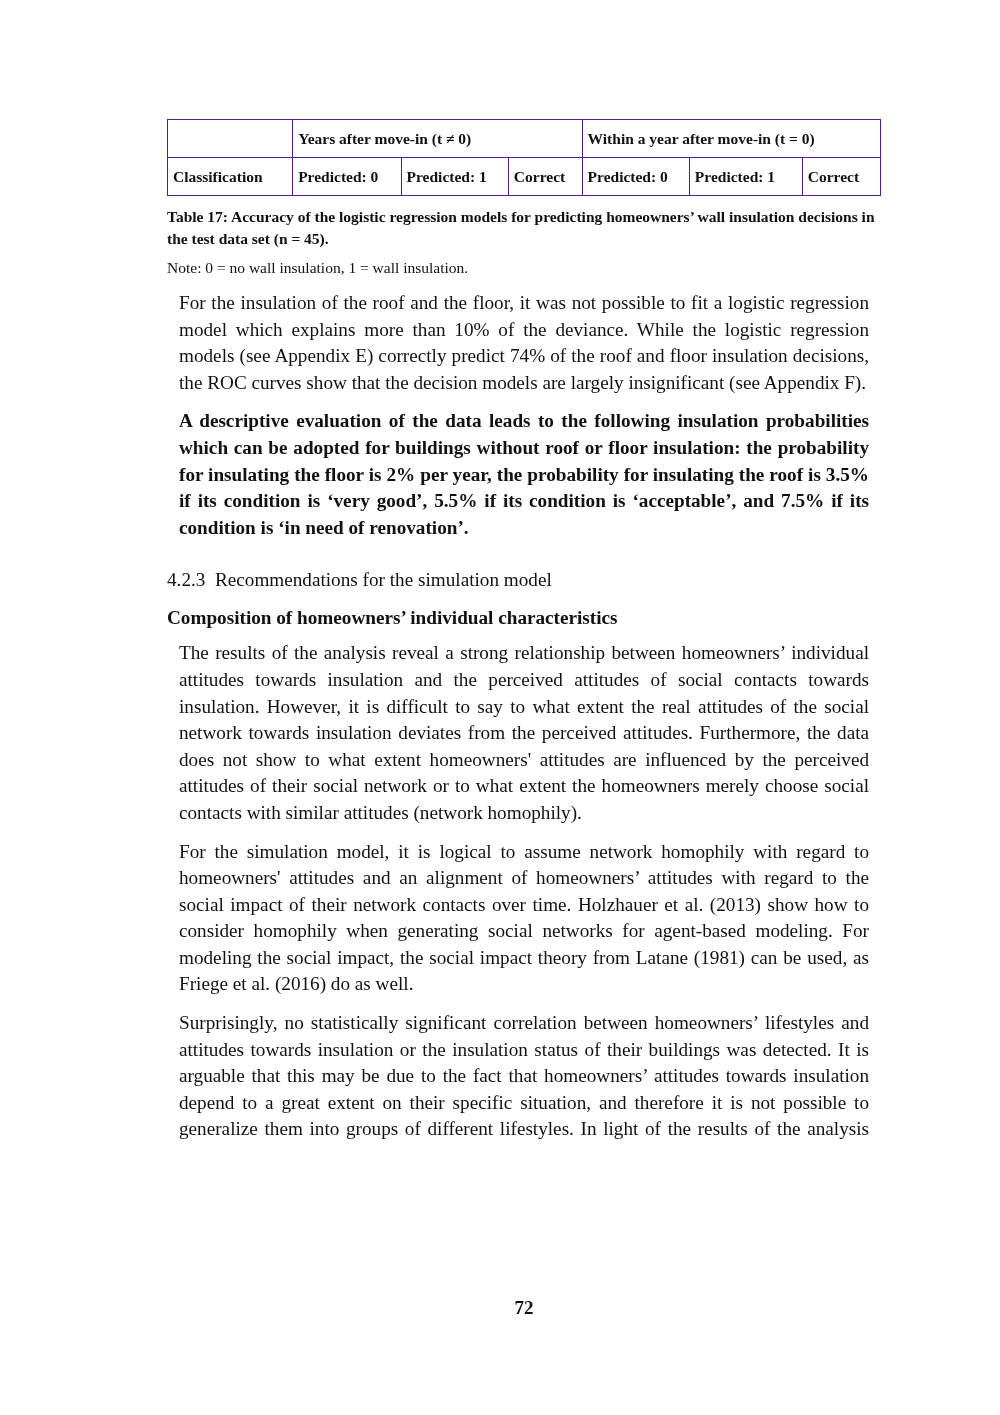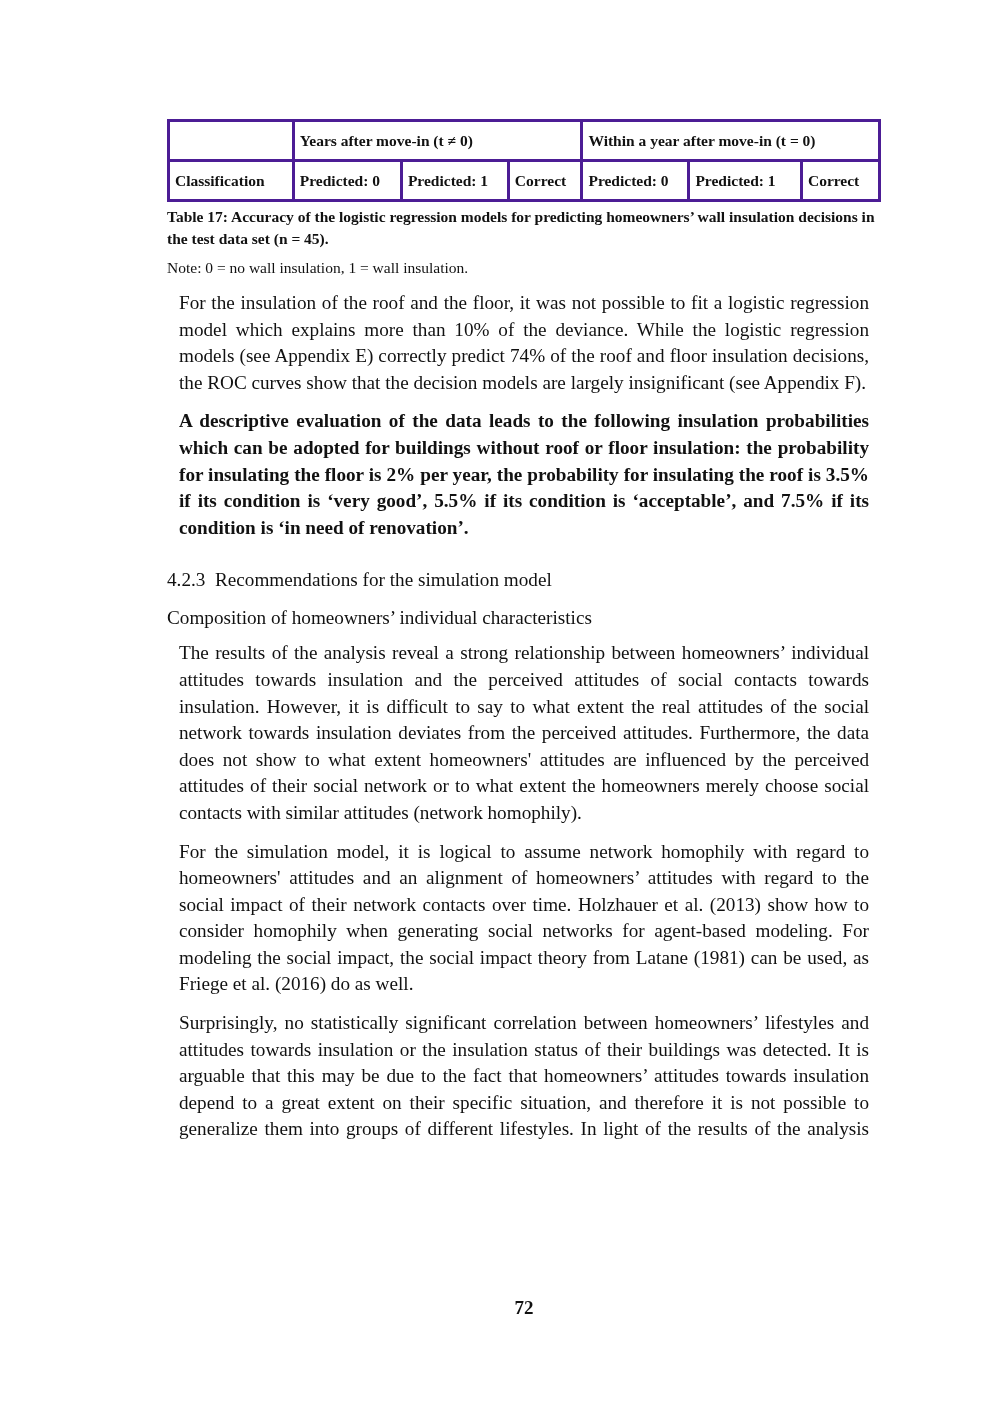--- a/index.html
+++ b/index.html
@@ -6,35 +6,35 @@
   body {
     width: 1000px; height: 1415px; position: relative; overflow: hidden;
     font-family: "Liberation Serif", "DejaVu Serif", serif; color: #111;
   }
   .page { position: absolute; left: 167px; top: 119px; width: 714px; }
   table.acc {
     border-collapse: collapse; width: 714px; font-size: 15.5px;
     table-layout: fixed;
   }
   table.acc td {
-    border: 3px solid #4c1d95; padding: 0 5px; height: 37px; vertical-align: middle;
+    border: 1px solid #4c1d95; padding: 0 5px; height: 37px; vertical-align: middle;
     line-height: 1;
   }
   table.acc td.b { font-weight: bold; }
   .col0 { width: 112px; } .col1 { width: 97px; } .col2 { width: 96px; }
   .col3 { width: 66px; } .col4 { width: 96px; } .col5 { width: 101px; } .col6 { width: 70px; }
-  .caption { margin-top: 4px; font-size: 15.5px; font-weight: bold; line-height: 22px; }
+  .caption { margin-top: 10px; font-size: 15.5px; font-weight: bold; line-height: 22px; }
   .note { font-size: 15.5px; line-height: 22px; margin-top: 7px; }
   p.body {
     margin: 12px; font-size: 19.2px; line-height: 26.6px; text-align: justify;
   }
   .p1 { margin-top: 11px !important; }
   .p2 { margin-top: 9px !important; font-weight: bold; }
   h3.sec { font-size: 19.2px; font-weight: normal; margin: 26px 0 0 0; line-height: 26px; }
-  h4.sub { font-size: 19.2px; font-weight: normal; margin: 12px 0 0 0; line-height: 26px; }
+  h4.sub { font-size: 19.2px; font-weight: bold; margin: 12px 0 0 0; line-height: 26px; }
   .p3 { margin-top: 9px !important; }
   .p4 { margin-top: 9px !important; }
   .p5 { margin-top: 9px !important; }
   .pagenum {
     position: absolute; top: 1297px; left: 0; width: 1048px; text-align: center;
     font-size: 19px; font-weight: bold;
   }
 </style>
 </head>
 <body>

